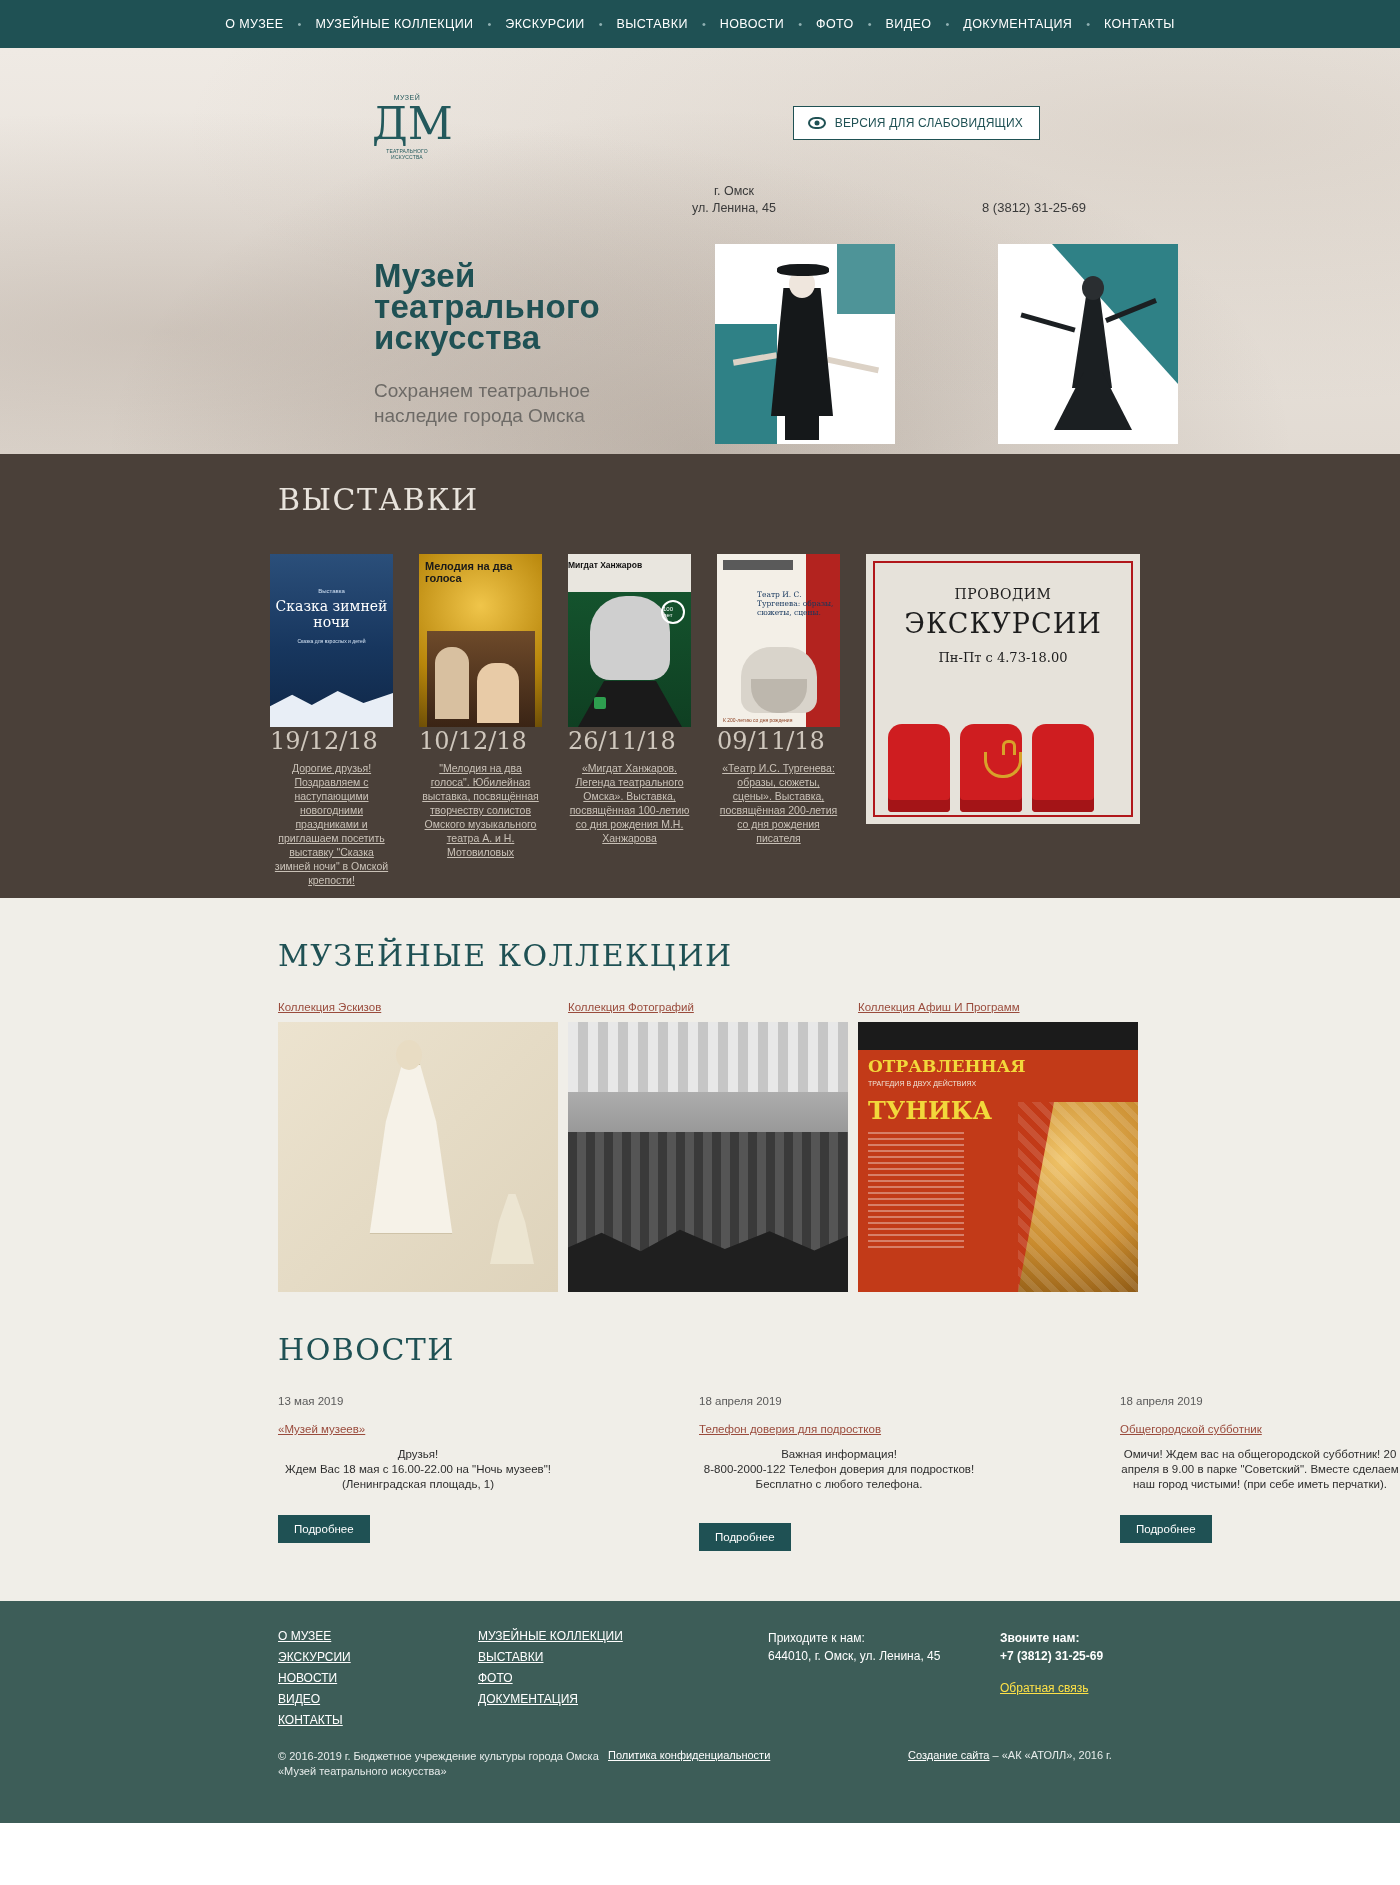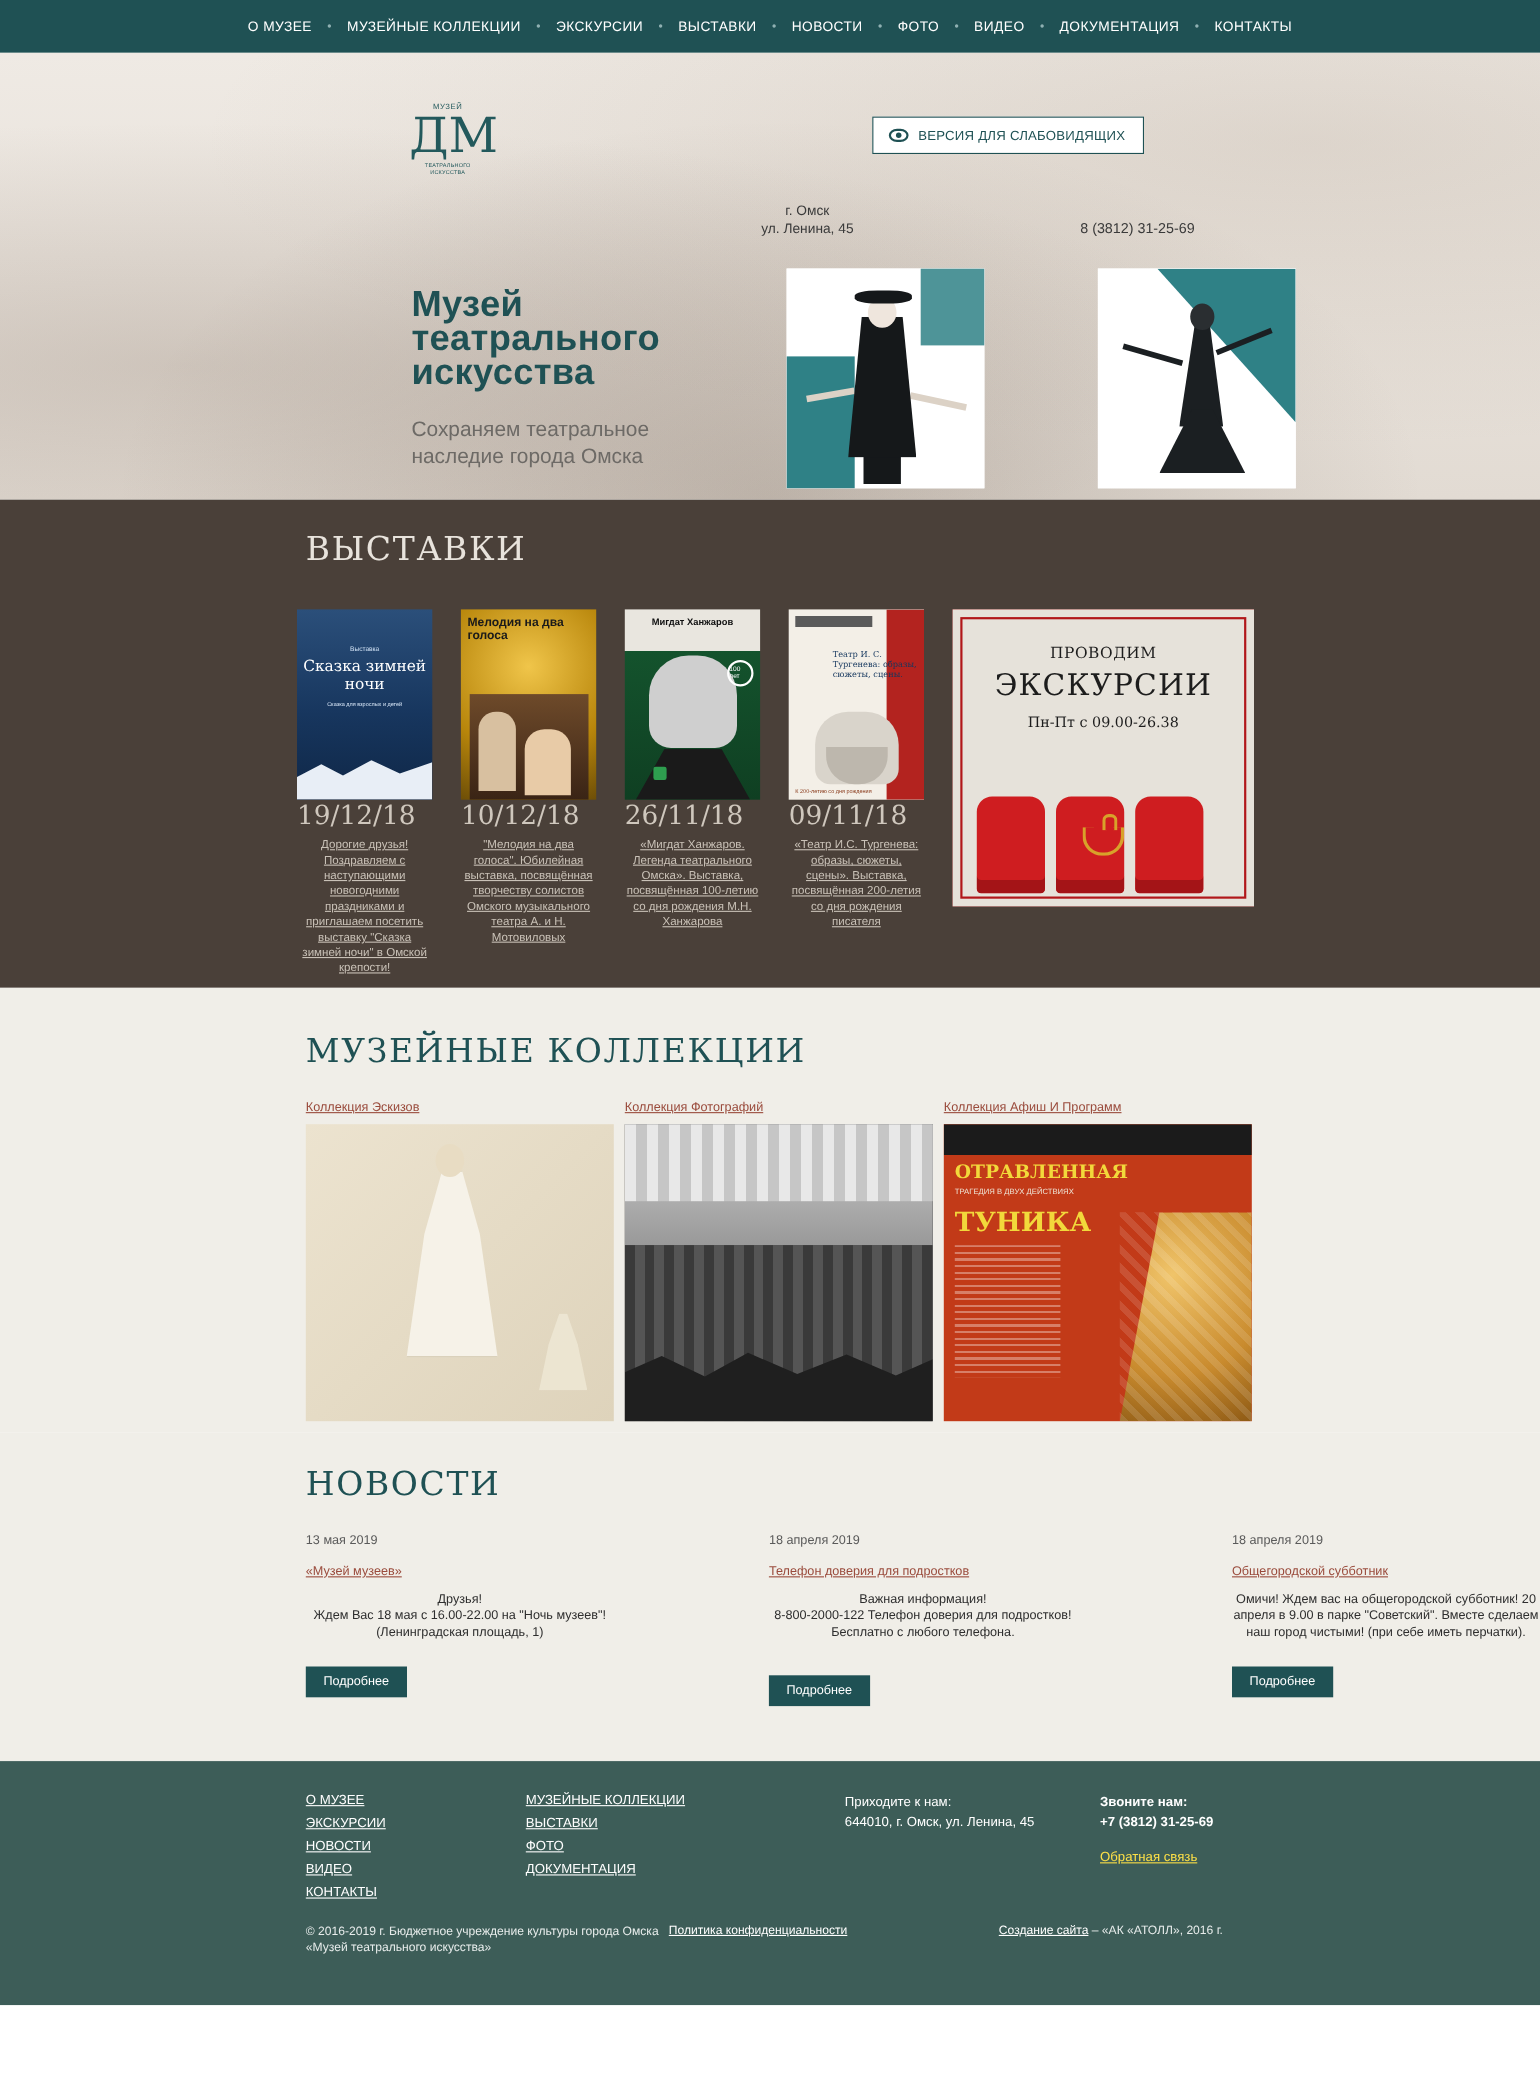--- a/index.html
+++ b/index.html
@@ -208,21 +208,21 @@
   .p1 .sm{position:absolute;top:34px;width:100%;text-align:center;color:#cfe0f3;font-size:6px;}
   .p1 .cap{position:absolute;top:84px;width:100%;text-align:center;color:#d7e6f7;font-size:5px;line-height:7px;padding:0 6px;}
 
   .p2 { background: radial-gradient(circle at 50% 30%, #f0c54a, #b8860b 60%, #6d4e07); }
   .p2 .hdr{position:absolute;top:6px;left:6px;color:#1a1a1a;font-weight:bold;font-size:11px;line-height:12px;font-family:"Liberation Sans",sans-serif;}
   .p2 .ph{position:absolute;bottom:0;left:8px;width:108px;height:96px;background:linear-gradient(180deg,#6e4a2a,#3a2415);}
   .p2 .f1{position:absolute;bottom:8px;left:16px;width:34px;height:72px;border-radius:16px 16px 0 0;background:#d8c0a0;}
   .p2 .f2{position:absolute;bottom:4px;left:58px;width:42px;height:60px;border-radius:18px 18px 0 0;background:#e8cba7;}
 
   .p3 { background: linear-gradient(180deg,#e9e6df 0%, #e9e6df 22%, #14532d 22%, #0f3f22 100%); }
-  .p3 .name{position:absolute;top:6px;width:100%;text-align:center;color:#111;font-weight:bold;font-size:8.5px;}
+  .p3 .name{position:absolute;top:6px;width:100%;color:#111;font-weight:bold;font-size:8.5px;}
   .p3 .face{position:absolute;top:42px;left:22px;width:80px;height:84px;background:#cfcfcf;border-radius:36px 36px 20px 20px;}
   .p3 .suit{position:absolute;bottom:0;left:10px;width:104px;height:46px;background:#1a1a1a;clip-path:polygon(25% 0,75% 0,100% 100%,0 100%);}
   .p3 .badge{position:absolute;top:46px;right:6px;width:24px;height:24px;border-radius:50%;border:2px solid #fff;color:#fff;font-size:6px;display:flex;align-items:center;justify-content:center;}
   .p3 .grn{position:absolute;bottom:18px;left:26px;width:12px;height:12px;background:#2e9e4f;border-radius:2px;}
 
   .p4 { background: #f3efe7; }
   .p4 .red{position:absolute;right:0;top:0;width:34px;height:100%;background:#b3231f;}
   .p4 .tbl{position:absolute;left:6px;top:6px;width:70px;height:10px;background:#5a5a5a;}
   .p4 .txt{position:absolute;left:40px;top:36px;color:#15375e;font-size:7.5px;line-height:9px;font-family:"DejaVu Serif",serif;}
   .p4 .head{position:absolute;left:24px;bottom:14px;width:76px;height:66px;border-radius:30px 30px 14px 14px;background:#d9d4cb;}
@@ -484,21 +484,21 @@
         <div class="exh-desc">«Театр И.С. Тургенева: образы, сюжеты, сцены». Выставка, посвящённая 200-летия со дня рождения писателя</div>
       </div>
 
     </div>
 
     <div class="excursion-box">
       <div class="excursion-inner">
         <div class="frame"></div>
         <div class="exc-t1">ПРОВОДИМ</div>
         <div class="exc-t2">ЭКСКУРСИИ</div>
-        <div class="exc-t3">Пн-Пт с 09.00-26.38</div>
+        <div class="exc-t3">Пн-Пт с 4.73-18.00</div>
         <div class="seats">
           <div class="seat s1"></div>
             <div class="seat s2"></div>
             <div class="seat s3"></div>
           <div class="hanger"></div>
         </div>
       </div>
     </div>
 
   </div>

